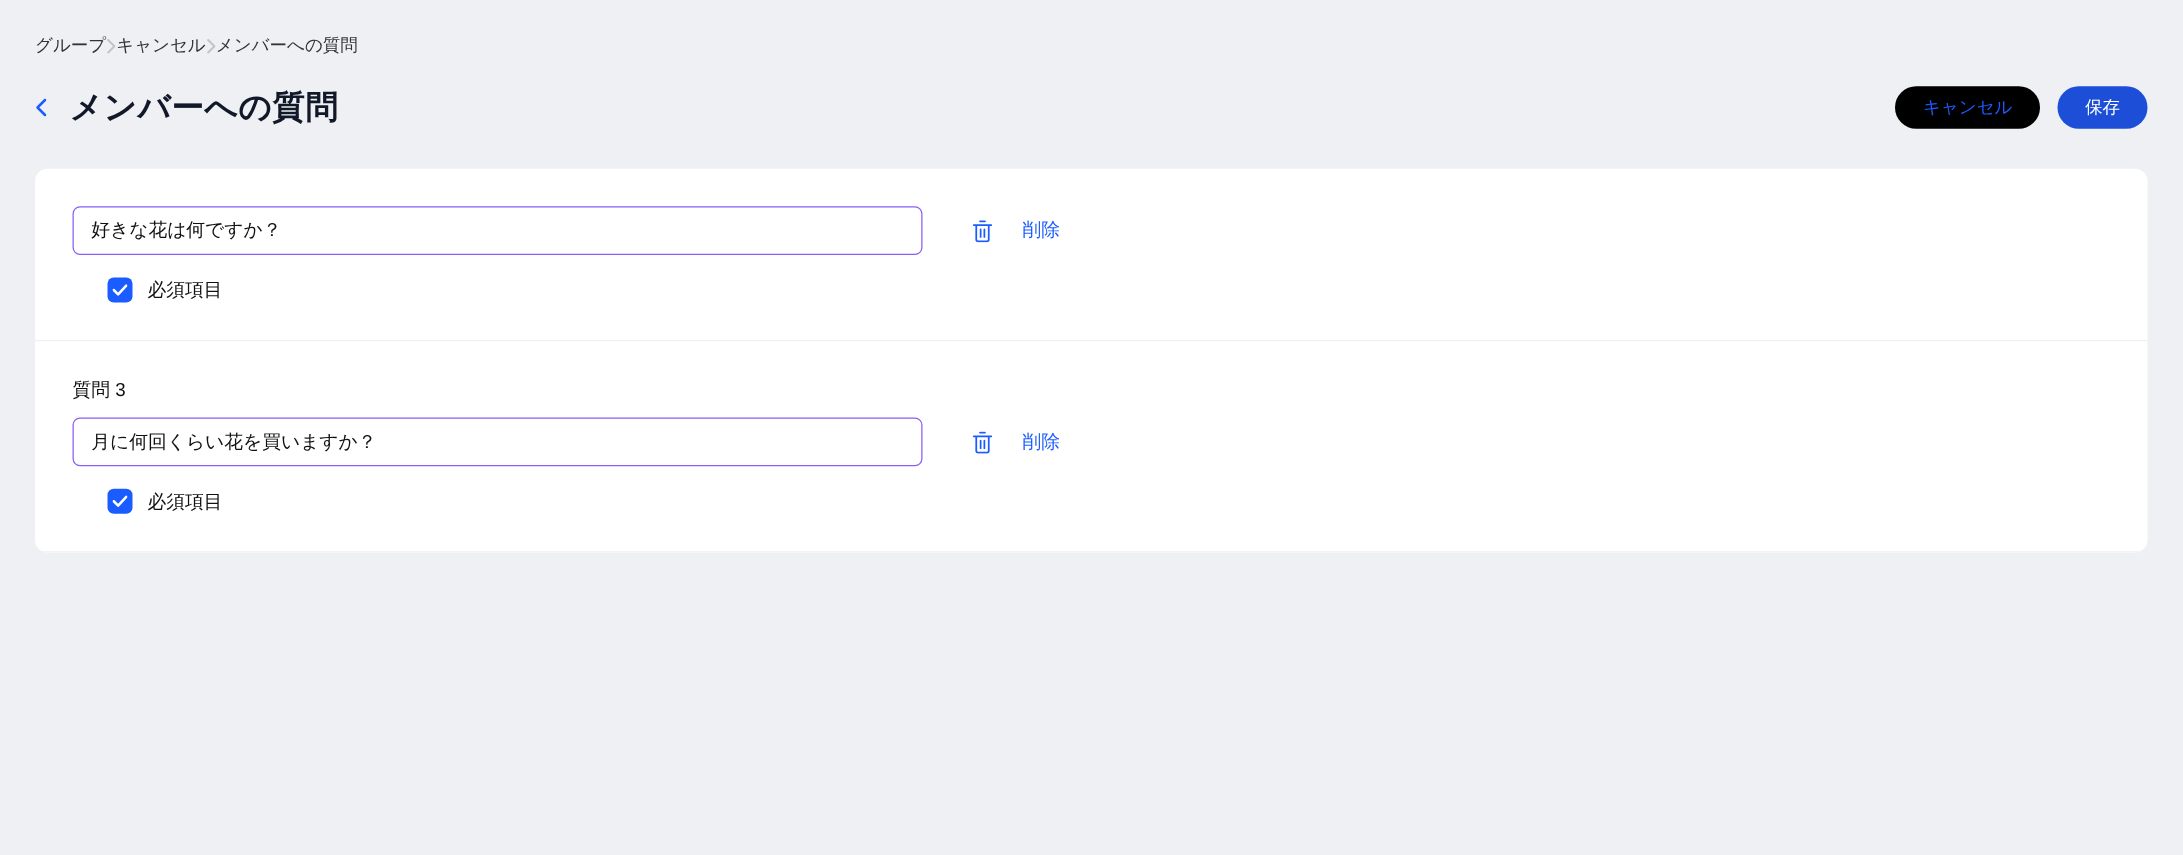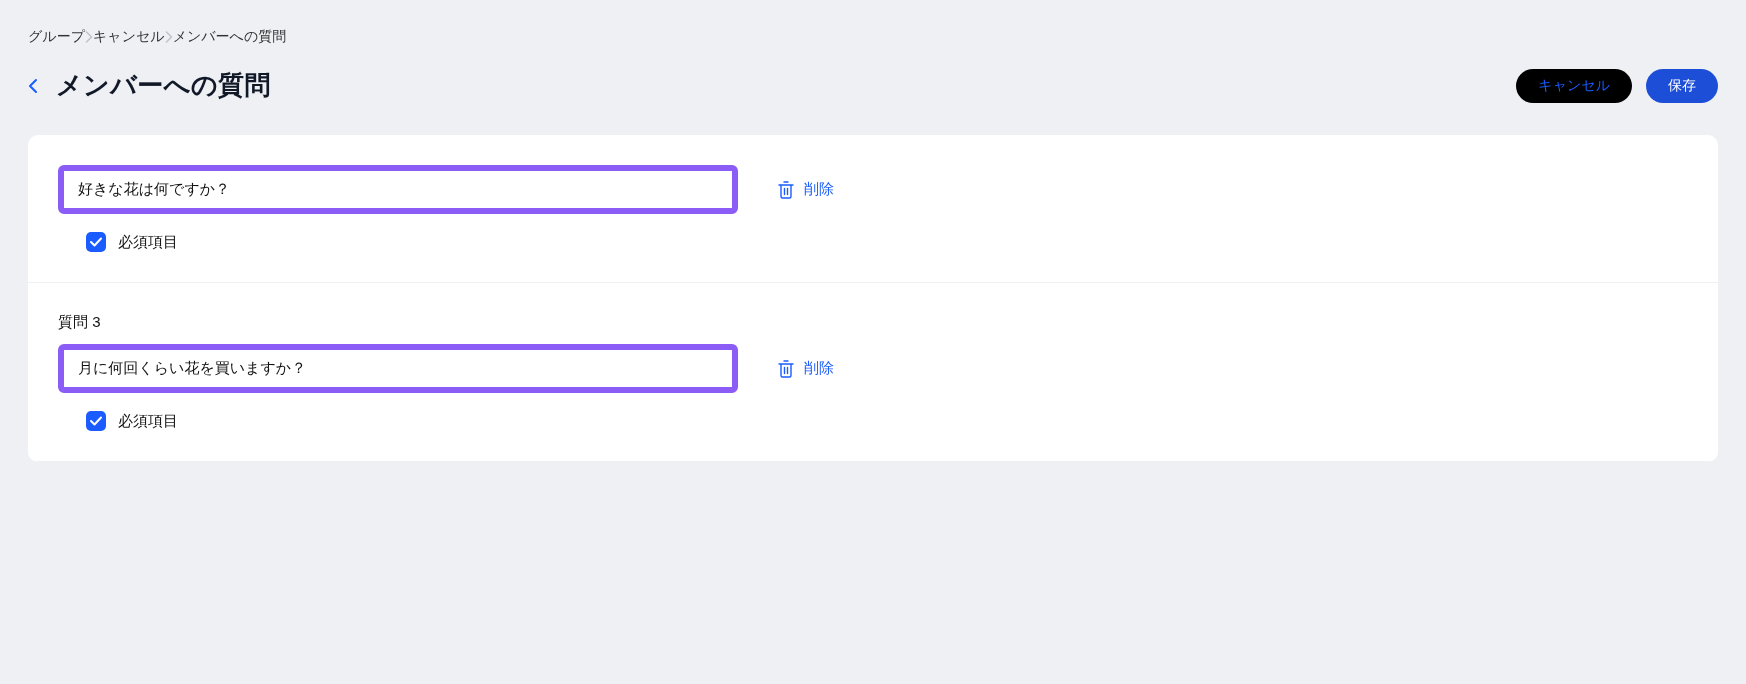--- a/index.html
+++ b/index.html
@@ -87,29 +87,29 @@
   .q-row {
     display: flex;
     align-items: center;
     gap: 40px;
   }
   .q-input {
     width: 680px;
     max-width: 100%;
     padding: 10px 14px;
     font-size: 15px;
-    border: 6px solid #8b5cf6;
+    border: 1px solid #8b5cf6;
     border-radius: 6px;
     font-family: inherit;
     color: #111;
   }
   .delete-btn {
     display: inline-flex;
     align-items: center;
-    gap: 10px;
+    gap: 24px;
     color: #1a5cff;
     cursor: pointer;
     font-size: 15px;
   }
   .required-row {
     display: flex;
     align-items: center;
     gap: 12px;
     margin-top: 18px;
     margin-left: 28px;

